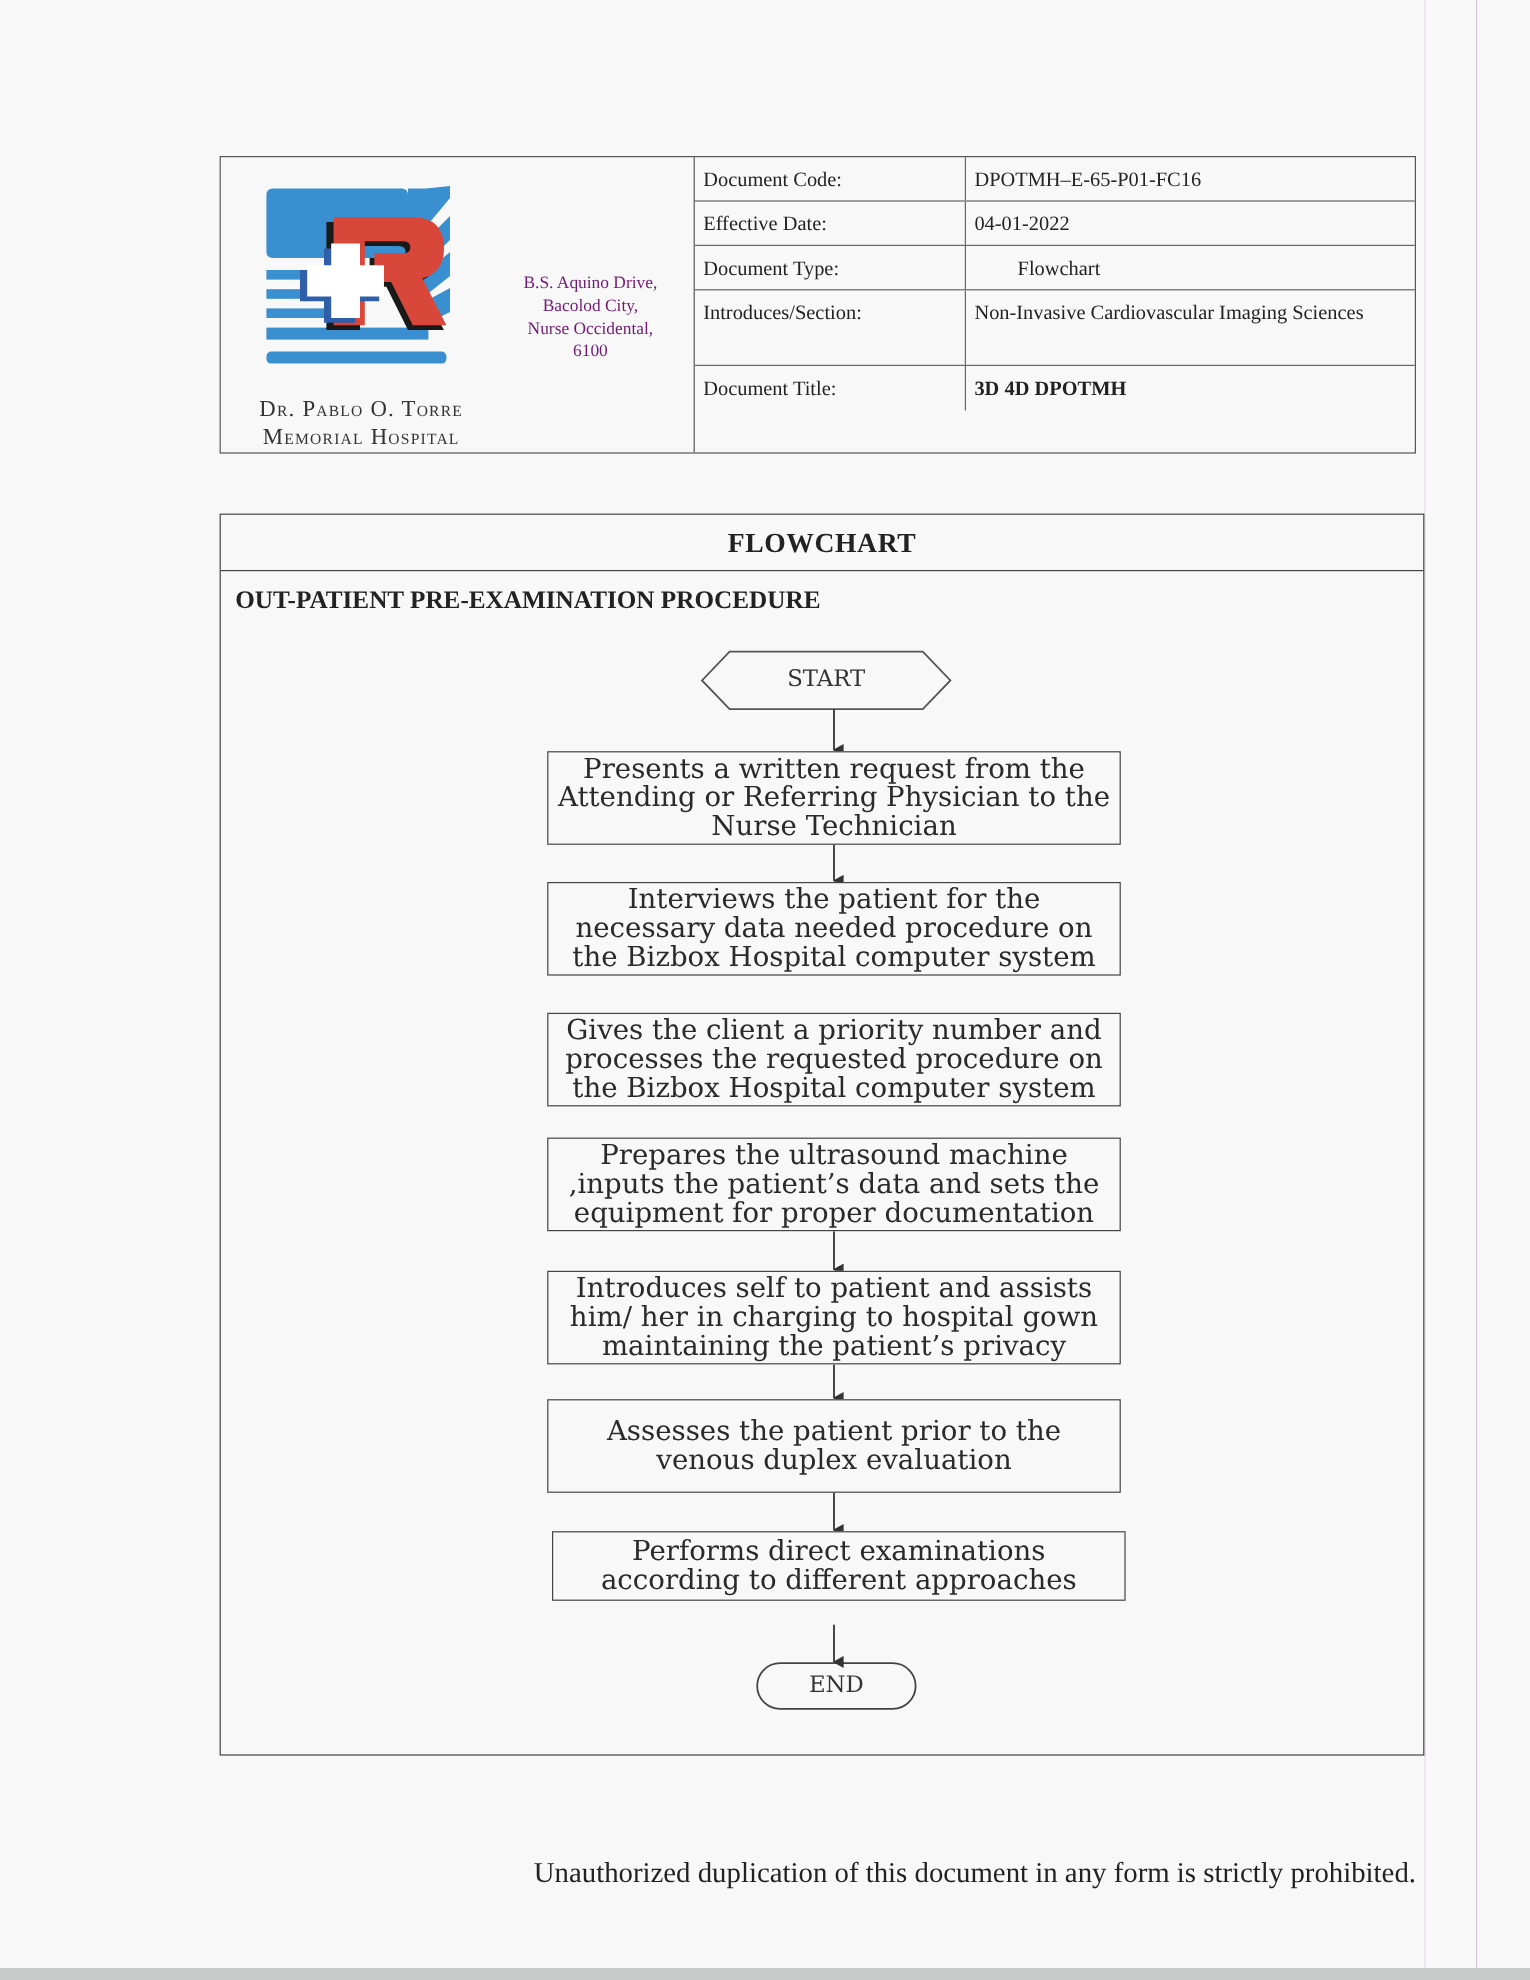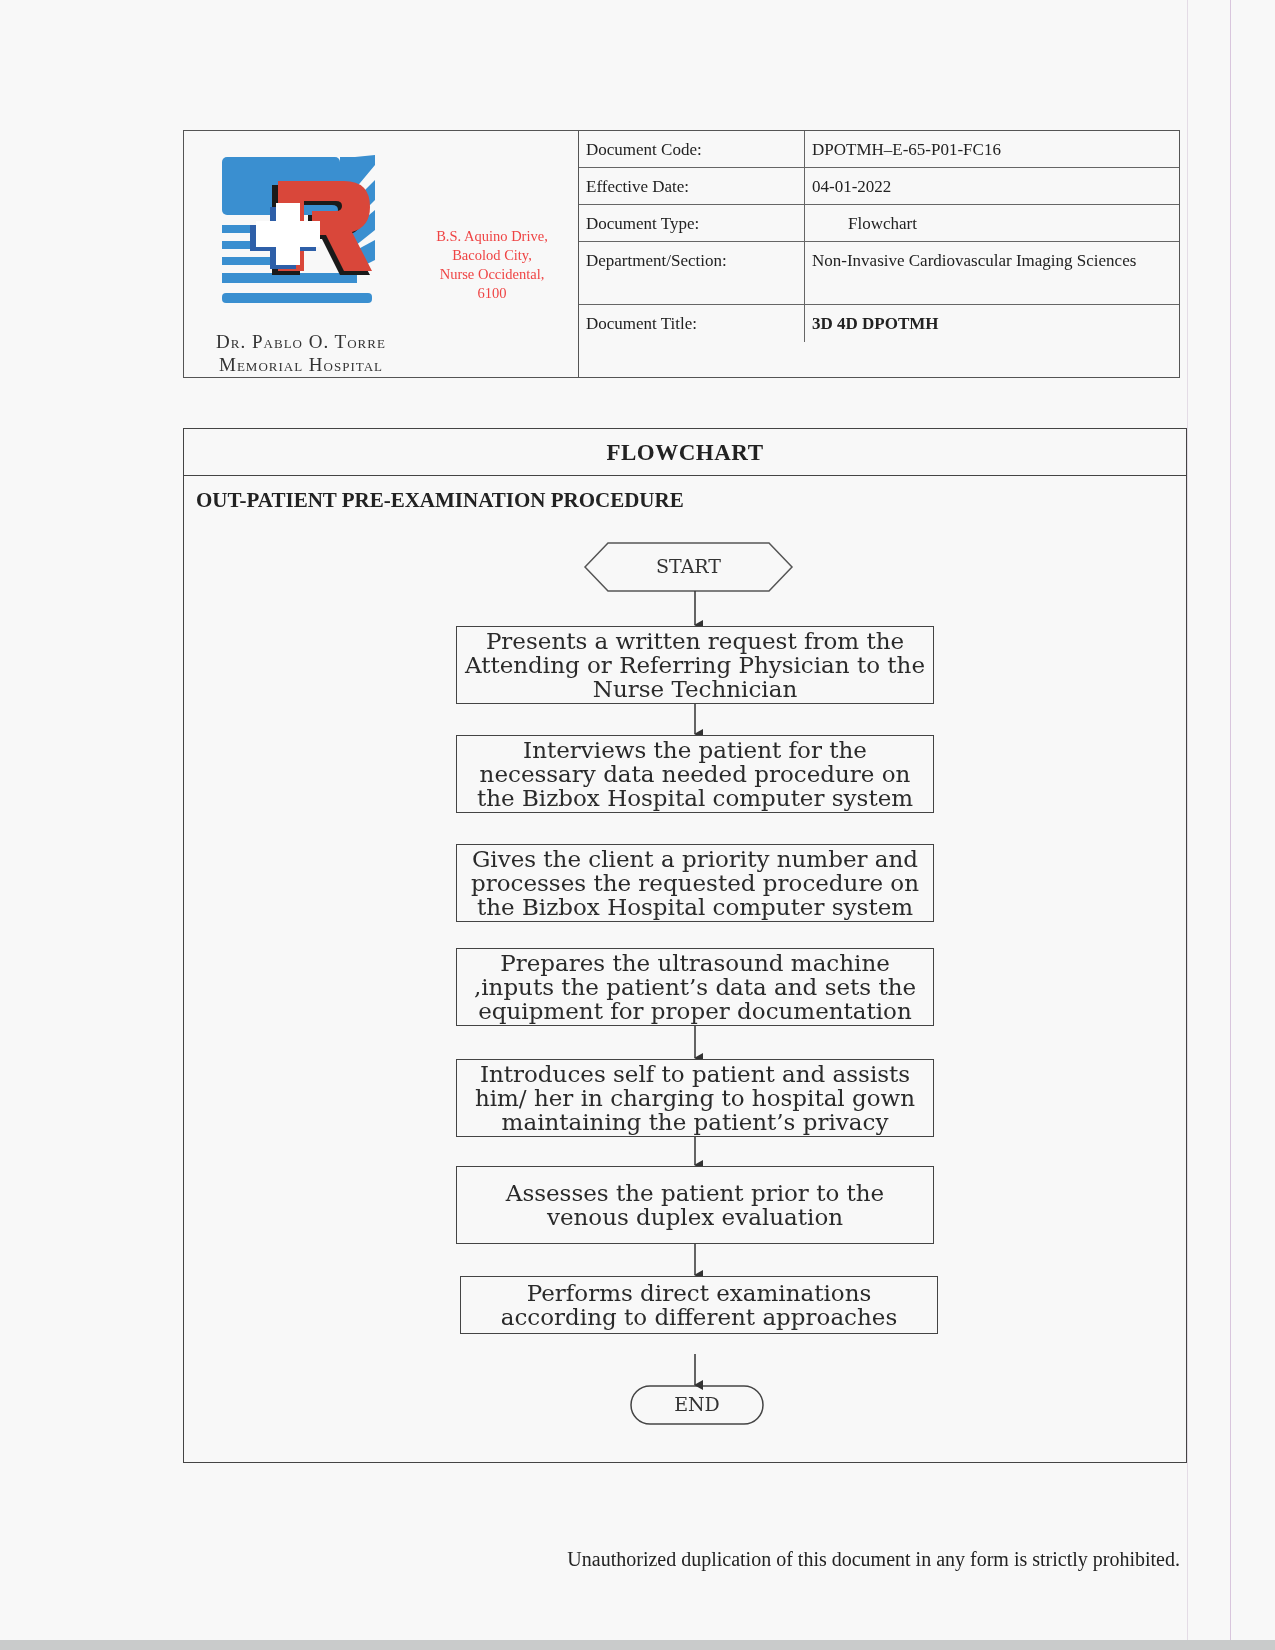--- a/index.html
+++ b/index.html
@@ -21,21 +21,21 @@
   .logo-panel { position: absolute; left: 0; top: 0; width: 395px; height: 100%; border-right: 1.5px solid #555; box-sizing: border-box; }
   .logo-svg { position: absolute; left: 36px; top: 24px; width: 155px; height: 150px; }
   .hospital-name {
     position: absolute; left: 12px; top: 178px; width: 210px; text-align: center;
     font-family: "Liberation Serif", serif; font-size: 19px; letter-spacing: 1px; line-height: 23px; color: #333;
     font-variant: small-caps;
     margin-top: 21px;
   }
   .address {
     position: absolute; left: 228px; top: 96px; width: 160px; text-align: center;
-    font-family: "Liberation Serif", serif; font-size: 14.5px; line-height: 19px; color: #ef4444;
+    font-family: "Liberation Serif", serif; font-size: 14.5px; line-height: 19px; color: #701a75;
   }
   .meta-rows { position: absolute; left: 395px; top: 0; right: 0; height: 100%; }
   .meta-row { display: flex; border-bottom: 1.2px solid #666; box-sizing: border-box; }
   .meta-row:last-child { border-bottom: none; }
   .meta-label { width: 226px; border-right: 1.2px solid #666; padding: 6px 7px; box-sizing: border-box; font-size: 17px; line-height: 25px; font-family: "Liberation Serif", serif; }
   .meta-value { flex: 1; padding: 6px 7px; box-sizing: border-box; font-size: 17px; line-height: 25px; font-family: "Liberation Serif", serif; }
   .meta-value.bold { font-weight: bold; }
   .r1 { height: 37px; } .r2 { height: 37px; } .r3 { height: 37px; gap: 36px; } .r4 { height: 37px; } .r5 { height: 63px; } .r6 { height: 37px; }
 
   
@@ -54,21 +54,21 @@
   .node {
     position: absolute; box-sizing: border-box; border: 1.5px solid #444; background: #f8f8f8;
     display: flex; align-items: center; justify-content: center; text-align: center;
     font-family: "DejaVu Serif", serif; font-size: 23px; line-height: 24px; color: #2a2a2a; padding: 0 6px;
   }
   .terminal-label {
     position: absolute; text-align: center; font-family: "DejaVu Serif", serif; font-size: 19px; color: #333;
   }
 
   .footer {
-    position: absolute; right: 95px; top: 1548px; font-family: "Liberation Serif", serif; font-size: 20px; color: #222;
+    position: absolute; right: 95px; top: 1548px; font-family: "Liberation Serif", serif; font-size: 24px; color: #222;
   }
 </style>
 </head>
 <body>
 
 <div class="scan-right-line"></div>
 <div class="scan-right-line2"></div>
 <div class="scan-bottom"></div>
 
 <div class="header-table">
@@ -112,21 +112,21 @@
     </div>
     <div class="meta-row r2">
       <div class="meta-label">Effective Date:</div>
       <div class="meta-value">04-01-2022</div>
     </div>
     <div class="meta-row r3">
       <div class="meta-label">Document Type:</div>
       <div class="meta-value">Flowchart</div>
     </div>
     <div class="meta-row r5">
-      <div class="meta-label">Department/Section:</div>
+      <div class="meta-label">Introduces/Section:</div>
       <div class="meta-value">Non-Invasive Cardiovascular Imaging Sciences</div>
     </div>
     <div class="meta-row r6">
       <div class="meta-label">Document Title:</div>
       <div class="meta-value bold">3D 4D DPOTMH</div>
     </div>
   </div>
 </div>
 
 <div class="flow-frame" id="flow-frame">

